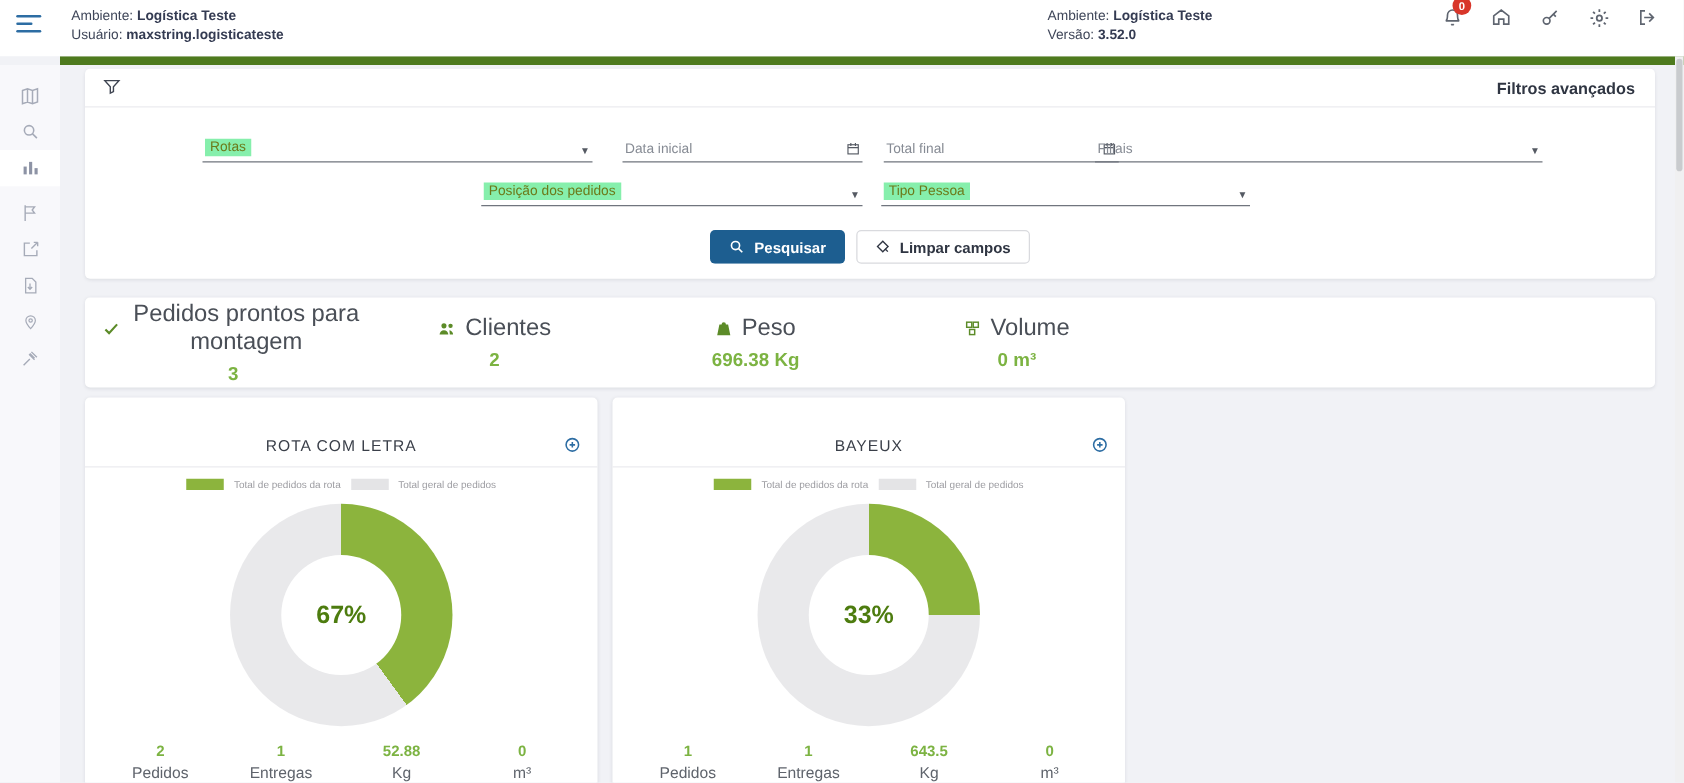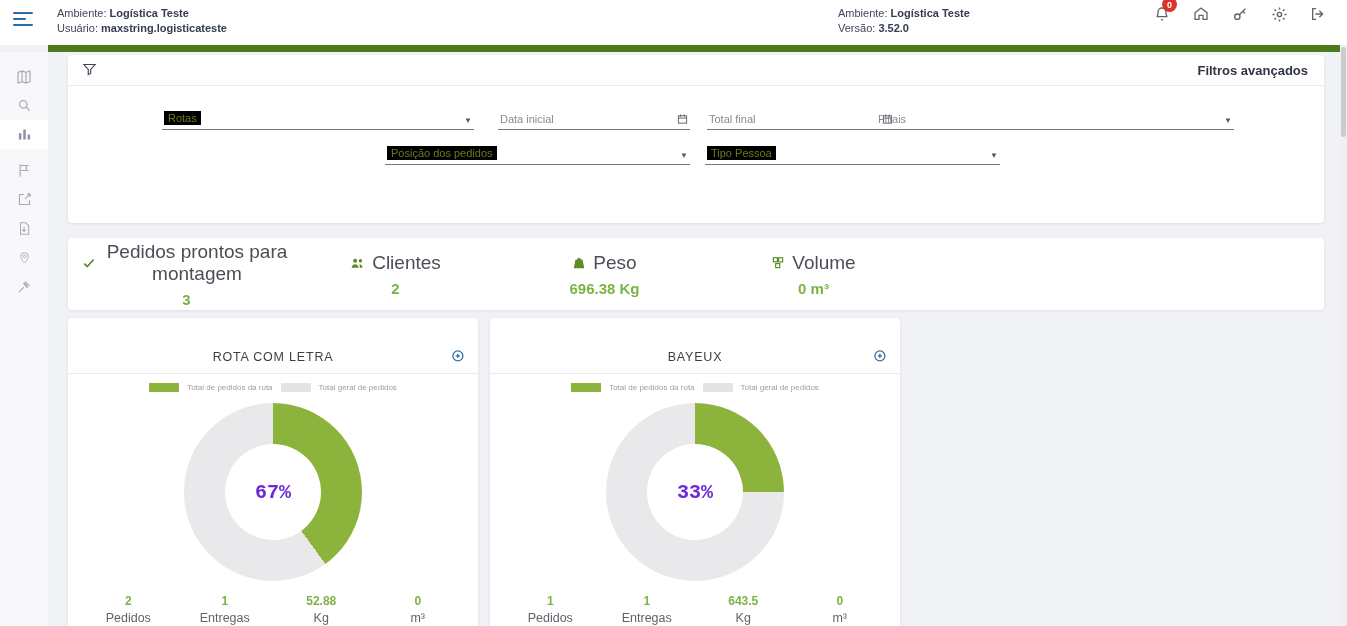--- a/index.html
+++ b/index.html
@@ -41,21 +41,21 @@
   
   .card { position:absolute; background:#fff; border-radius:4px; box-shadow:0 1px 3px rgba(40,45,60,.10); }
 
   
   .filter-card { left:68px; top:55px; width:1256px; height:168px; }
   .fc-head { position:relative; height:31px; border-bottom:1px solid #ececf0; }
   .funnel { position:absolute; left:14px; top:7px; color:#3f4552; cursor:pointer; }
   .fc-title { position:absolute; right:16px; top:8px; font-size:13px; font-weight:bold; color:#2f3542; }
   .field { position:absolute; border-bottom:1px solid #70757e; height:22px; }
   .field .lbl { position:absolute; left:2px; bottom:4px; font-size:11px; color:#868b94; white-space:nowrap; }
-  .field .lbl.hl { background:#000000; color:#6c7a1a; padding:1px 4px; }
+  .field .lbl.hl { background:#86efac; color:#6c7a1a; padding:1px 4px; }
   .field .caret { position:absolute; right:2px; bottom:4px; font-size:8px; color:#555a63; }
   .field .cal { position:absolute; right:2px; bottom:4px; color:#555a63; }
   .f-rotas   { left:94px;  top:53px; width:312px; }
   .f-datai   { left:430px; top:53px; width:192px; }
   .f-dataf   { left:639px; top:53px; width:188px; }
   .f-filiais { left:808px; top:53px; width:358px;text-align:center; }
   .f-posicao { left:317px; top:88px; width:305px; }
   .f-tipo    { left:637px; top:88px; width:295px; }
   .fc-buttons { position:absolute; left:0; top:129px; width:100%; display:flex; justify-content:center; gap:9px; }
   .btn { height:27px; border-radius:4px; font-size:12px; font-weight:bold; display:flex; align-items:center; gap:7px;
@@ -79,21 +79,21 @@
   .rc-zoom { position:absolute; right:12px; top:9px; color:#2d6da3; cursor:pointer; }
   .rc-legend { display:flex; justify-content:center; align-items:center; gap:8px; margin-top:9px; }
   .sw { width:30px; height:9px; }
   .sw-green { background:#8cb43d; }
   .sw-gray { background:#e4e4e6; }
   .leg-txt { font-size:8px; color:#9d9da2; }
   .donut-wrap { position:relative; width:178px; height:178px; margin:11px auto 0; }
   .donut { width:178px; height:178px; border-radius:50%; }
   .donut-hole { position:absolute; left:41px; top:41px; width:96px; height:96px; background:#fff; border-radius:50%;
                 display:flex; align-items:center; justify-content:center; }
-  .donut-pct { font-size:20px; font-weight:bold; color:#6d28d9;font-family:Liberation Mono, monospace; }
+  .donut-pct { font-size:20px; font-weight:bold; color:#4d7c0f; }
   .rc-stats { display:flex; margin-top:13px; padding:0 12px; }
   .rc-stat { flex:1; text-align:center; }
   .rc-stat .v { font-size:12px; font-weight:bold; color:#7cb342; }
   .rc-stat .l { margin-top:3px; font-size:12.5px; color:#5f646c; }
   .rc-total { border-top:1px solid #ececf0; margin-top:10px; padding-top:6px; text-align:center;
               font-size:16px; font-weight:bold; color:#6ba034; }
 </style>
 </head>
 <body>
 
@@ -241,20 +241,36 @@
   </div>
   <div class="field f-posicao">
     <span class="lbl hl">Posição dos pedidos</span>
     <span class="caret">▼</span>
   </div>
   <div class="field f-tipo">
     <span class="lbl hl">Tipo Pessoa</span>
     <span class="caret">▼</span>
   </div>
 
+  <div class="fc-buttons">
+    <button class="btn btn-primary">
+      <svg width="13" height="13" viewBox="0 0 24 24" fill="none" stroke="#fff" stroke-width="2.4">
+          <circle cx="10" cy="10" r="6"></circle>
+          <path d="M14.5 14.5 20 20"></path>
+        </svg>
+      <span>Pesquisar</span>
+    </button>
+    <button class="btn btn-light">
+      <svg width="13" height="13" viewBox="0 0 24 24" fill="none" stroke="#2f3542" stroke-width="2">
+          <rect x="6" y="6" width="11" height="11" transform="rotate(45 11.5 11.5)"></rect>
+          <path d="M15 15l4 4"></path>
+        </svg>
+      <span>Limpar campos</span>
+    </button>
+  </div>
 </div>
 
 <div class="card summary-card">
   <div class="sum-item">
     <div class="sum-top">
       <span class="ic">
           <svg width="14" height="14" viewBox="0 0 24 24" fill="none" stroke="currentColor" stroke-width="3">
             <path d="M4 13l5 5L20 6"></path>
           </svg>
         </span>

